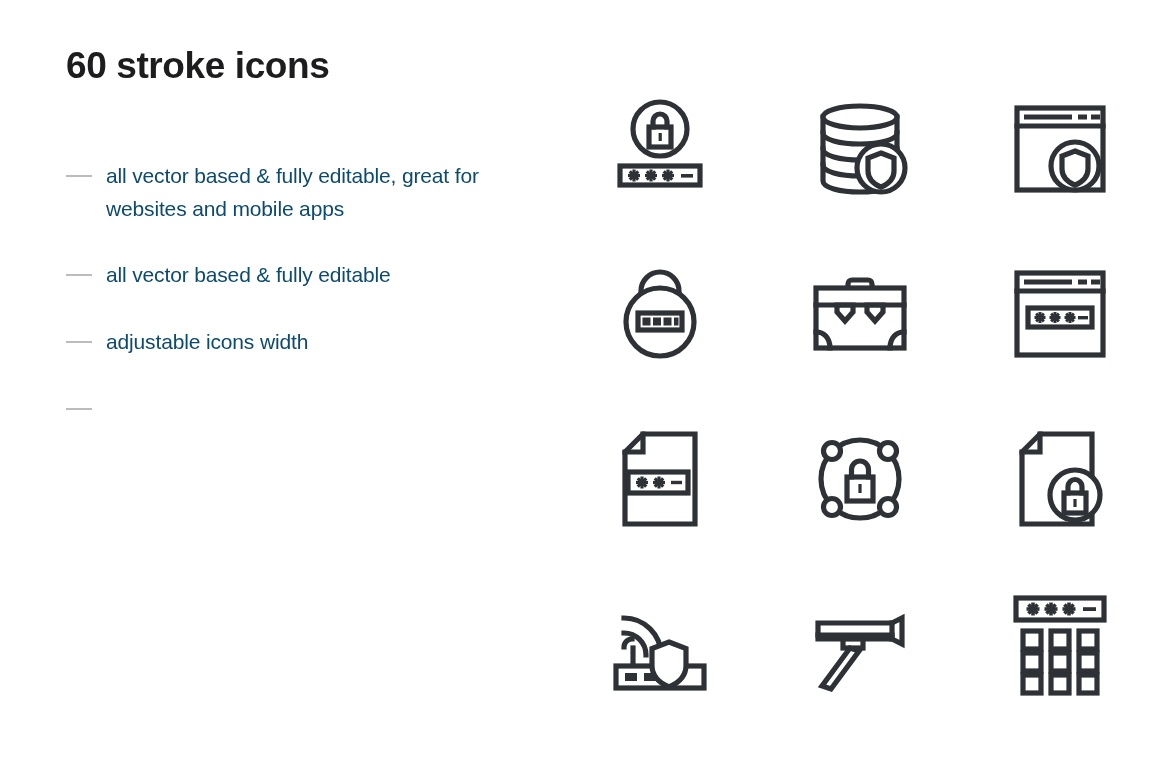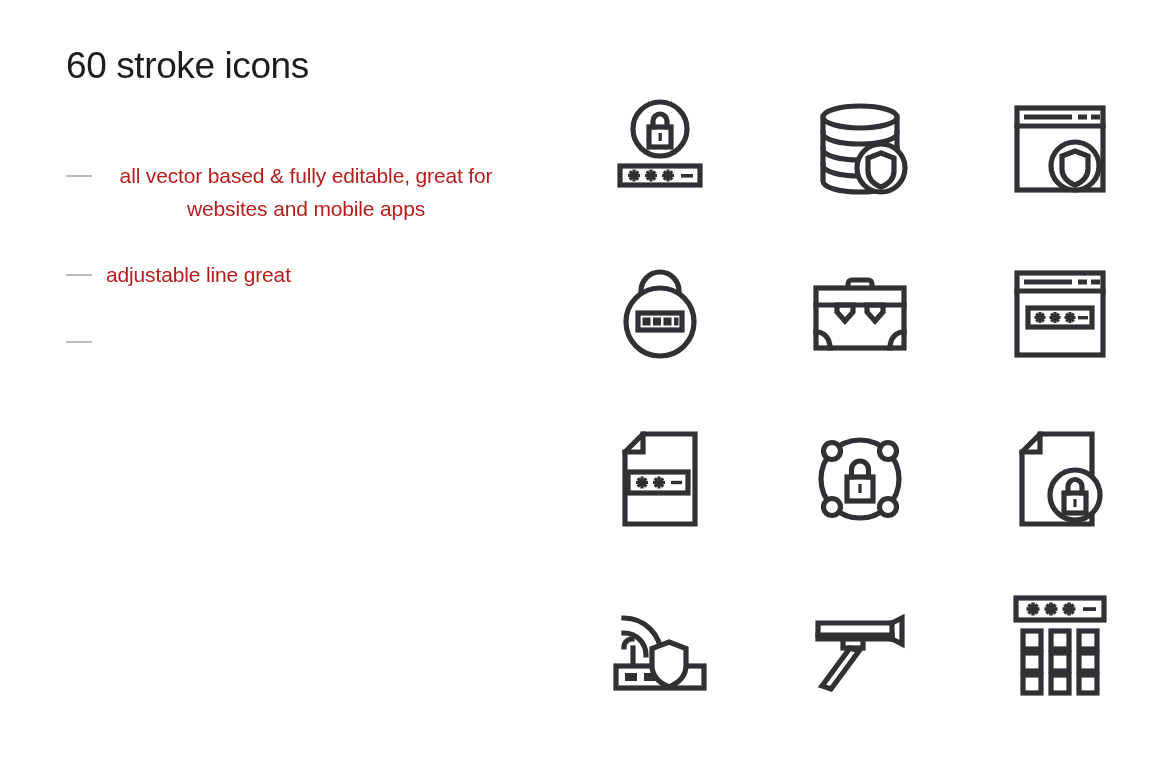--- a/index.html
+++ b/index.html
@@ -8,21 +8,21 @@
     background: #ffffff;
     font-family: "Liberation Sans", sans-serif;
     overflow: hidden;
   }
   .page { position: relative; width: 1170px; height: 780px; background: #fff; }
 
   
   .copy { position: absolute; left: 66px; top: 44px; width: 470px; }
   .title {
     font-size: 37px;
-    font-weight: 400;
+    font-weight: 700;
     letter-spacing: -0.4px;
     color: #1d1d1f;
     line-height: 1.2;
   }
   .feature-list { margin-top: 72px; }
   .feature {
     display: flex;
     align-items: flex-start;
     margin-bottom: 34px;
   }
@@ -30,24 +30,23 @@
     flex: 0 0 auto;
     width: 26px;
     height: 2px;
     background: #bcbcbc;
     margin-top: 15px;
     margin-right: 14px;
   }
   .feature .ftext {
     font-size: 21px;
     line-height: 1.55;
-    color: #b91c1c;
+    color: #0c4a6e;
     letter-spacing: -0.15px;
     max-width: 400px;
-    text-align: center;
   }
 
   
   .grid {
     position: absolute;
     left: 560px; top: 66px;
     width: 600px; height: 660px;
     display: grid;
     grid-template-columns: repeat(3, 1fr);
     grid-template-rows: repeat(4, 1fr);
@@ -71,21 +70,25 @@
   <div class="copy">
     <div class="title">60 stroke icons</div>
 
     <div class="feature-list">
       <div class="feature">
         <span class="dash"></span>
         <span class="ftext">all vector based &amp; fully editable, great for websites and mobile apps</span>
       </div>
       <div class="feature">
         <span class="dash"></span>
-        <span class="ftext">adjustable line great</span>
+        <span class="ftext">all vector based &amp; fully editable</span>
+      </div>
+      <div class="feature">
+        <span class="dash"></span>
+        <span class="ftext">adjustable icons width</span>
       </div>
       <div class="feature">
         <span class="dash"></span>
       </div>
     </div>
   </div>
 
   <div class="grid">
 
     <div class="cell">

